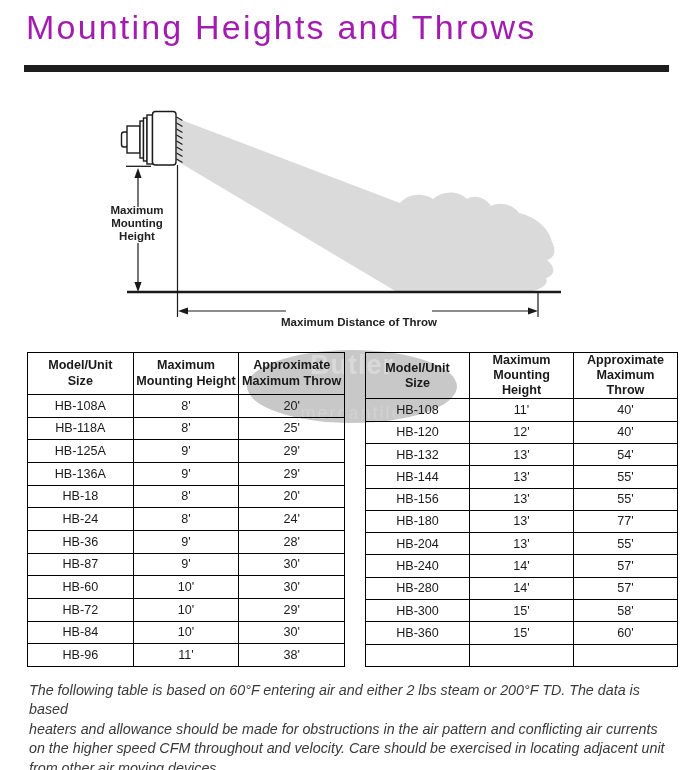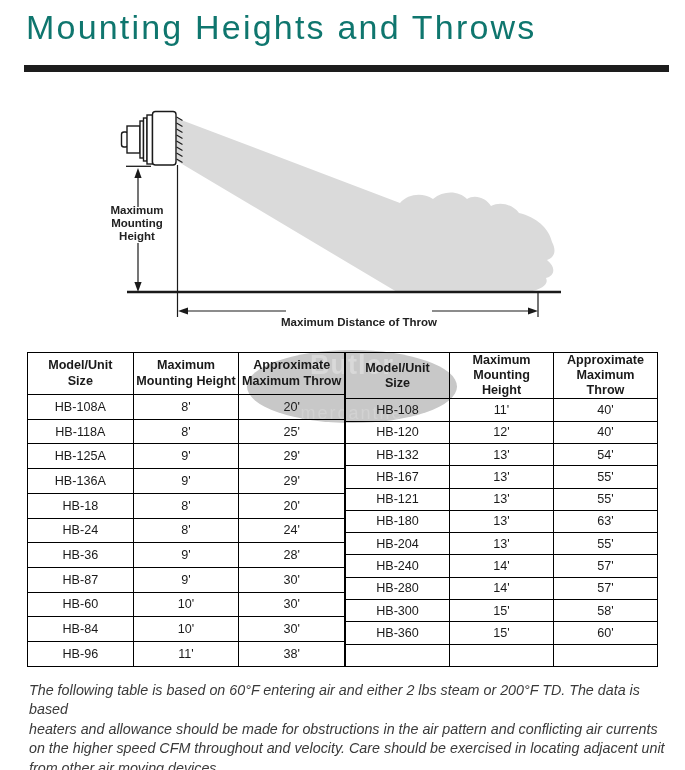--- a/index.html
+++ b/index.html
@@ -10,21 +10,21 @@
     font-family:"Liberation Sans",sans-serif;
     color:#1a1a1a;
     overflow:hidden;
   }
   
   .page-title{
     position:absolute;left:26px;top:8px;
     font-family:"Liberation Sans",sans-serif;
     font-size:34px;font-weight:500;
     letter-spacing:2.2px;
-    color:#0f766e;
+    color:#a21caf;
     white-space:nowrap;
   }
   .title-rule{
     position:absolute;left:24px;top:65px;
     width:645px;height:7px;
     background:#1d1d1d;
   }
   
   .diagram{position:absolute;left:0;top:95px;width:685px;height:250px;}
   .diagram svg{position:absolute;left:0;top:0;}
@@ -41,21 +41,21 @@
     width:210px;height:73px;
     background:#c8c8c8;border-radius:50%;
     z-index:1;
     display:flex;flex-direction:column;align-items:center;justify-content:center;gap:28px;
   }
   .watermark .wm1{font-size:27px;font-weight:bold;color:#d9d9d9;letter-spacing:1px;line-height:26px;}
   .watermark .wm2{font-size:18px;color:#d2d2d2;letter-spacing:2px;line-height:15px;}
   
   .tables{
     position:absolute;left:27px;top:352px;
-    display:flex;gap:0;z-index:2;
+    display:flex;gap:20px;z-index:2;
   }
   table.spec{
     border-collapse:collapse;table-layout:fixed;
     background:transparent;
   }
   table.left-t{width:318px;}
   table.right-t{width:313px;}
   table.spec th,table.spec td{
     border:1.4px solid #000000;
     text-align:center;vertical-align:middle;
@@ -207,20 +207,25 @@
             <td>HB-87</td>
             <td>9'</td>
             <td>30'</td>
           </tr>
           <tr>
             <td>HB-60</td>
             <td>10'</td>
             <td>30'</td>
           </tr>
           <tr>
+            <td>HB-72</td>
+            <td>10'</td>
+            <td>29'</td>
+          </tr>
+          <tr>
             <td>HB-84</td>
             <td>10'</td>
             <td>30'</td>
           </tr>
           <tr>
             <td>HB-96</td>
             <td>11'</td>
             <td>38'</td>
           </tr>
         </tbody>
@@ -247,33 +252,33 @@
             <td>HB-120</td>
             <td>12'</td>
             <td>40'</td>
           </tr>
           <tr>
             <td>HB-132</td>
             <td>13'</td>
             <td>54'</td>
           </tr>
           <tr>
-            <td>HB-167</td>
+            <td>HB-144</td>
             <td>13'</td>
             <td>55'</td>
           </tr>
           <tr>
-            <td>HB-121</td>
+            <td>HB-156</td>
             <td>13'</td>
             <td>55'</td>
           </tr>
           <tr>
             <td>HB-180</td>
             <td>13'</td>
-            <td>63'</td>
+            <td>77'</td>
           </tr>
           <tr>
             <td>HB-204</td>
             <td>13'</td>
             <td>55'</td>
           </tr>
           <tr>
             <td>HB-240</td>
             <td>14'</td>
             <td>57'</td>

